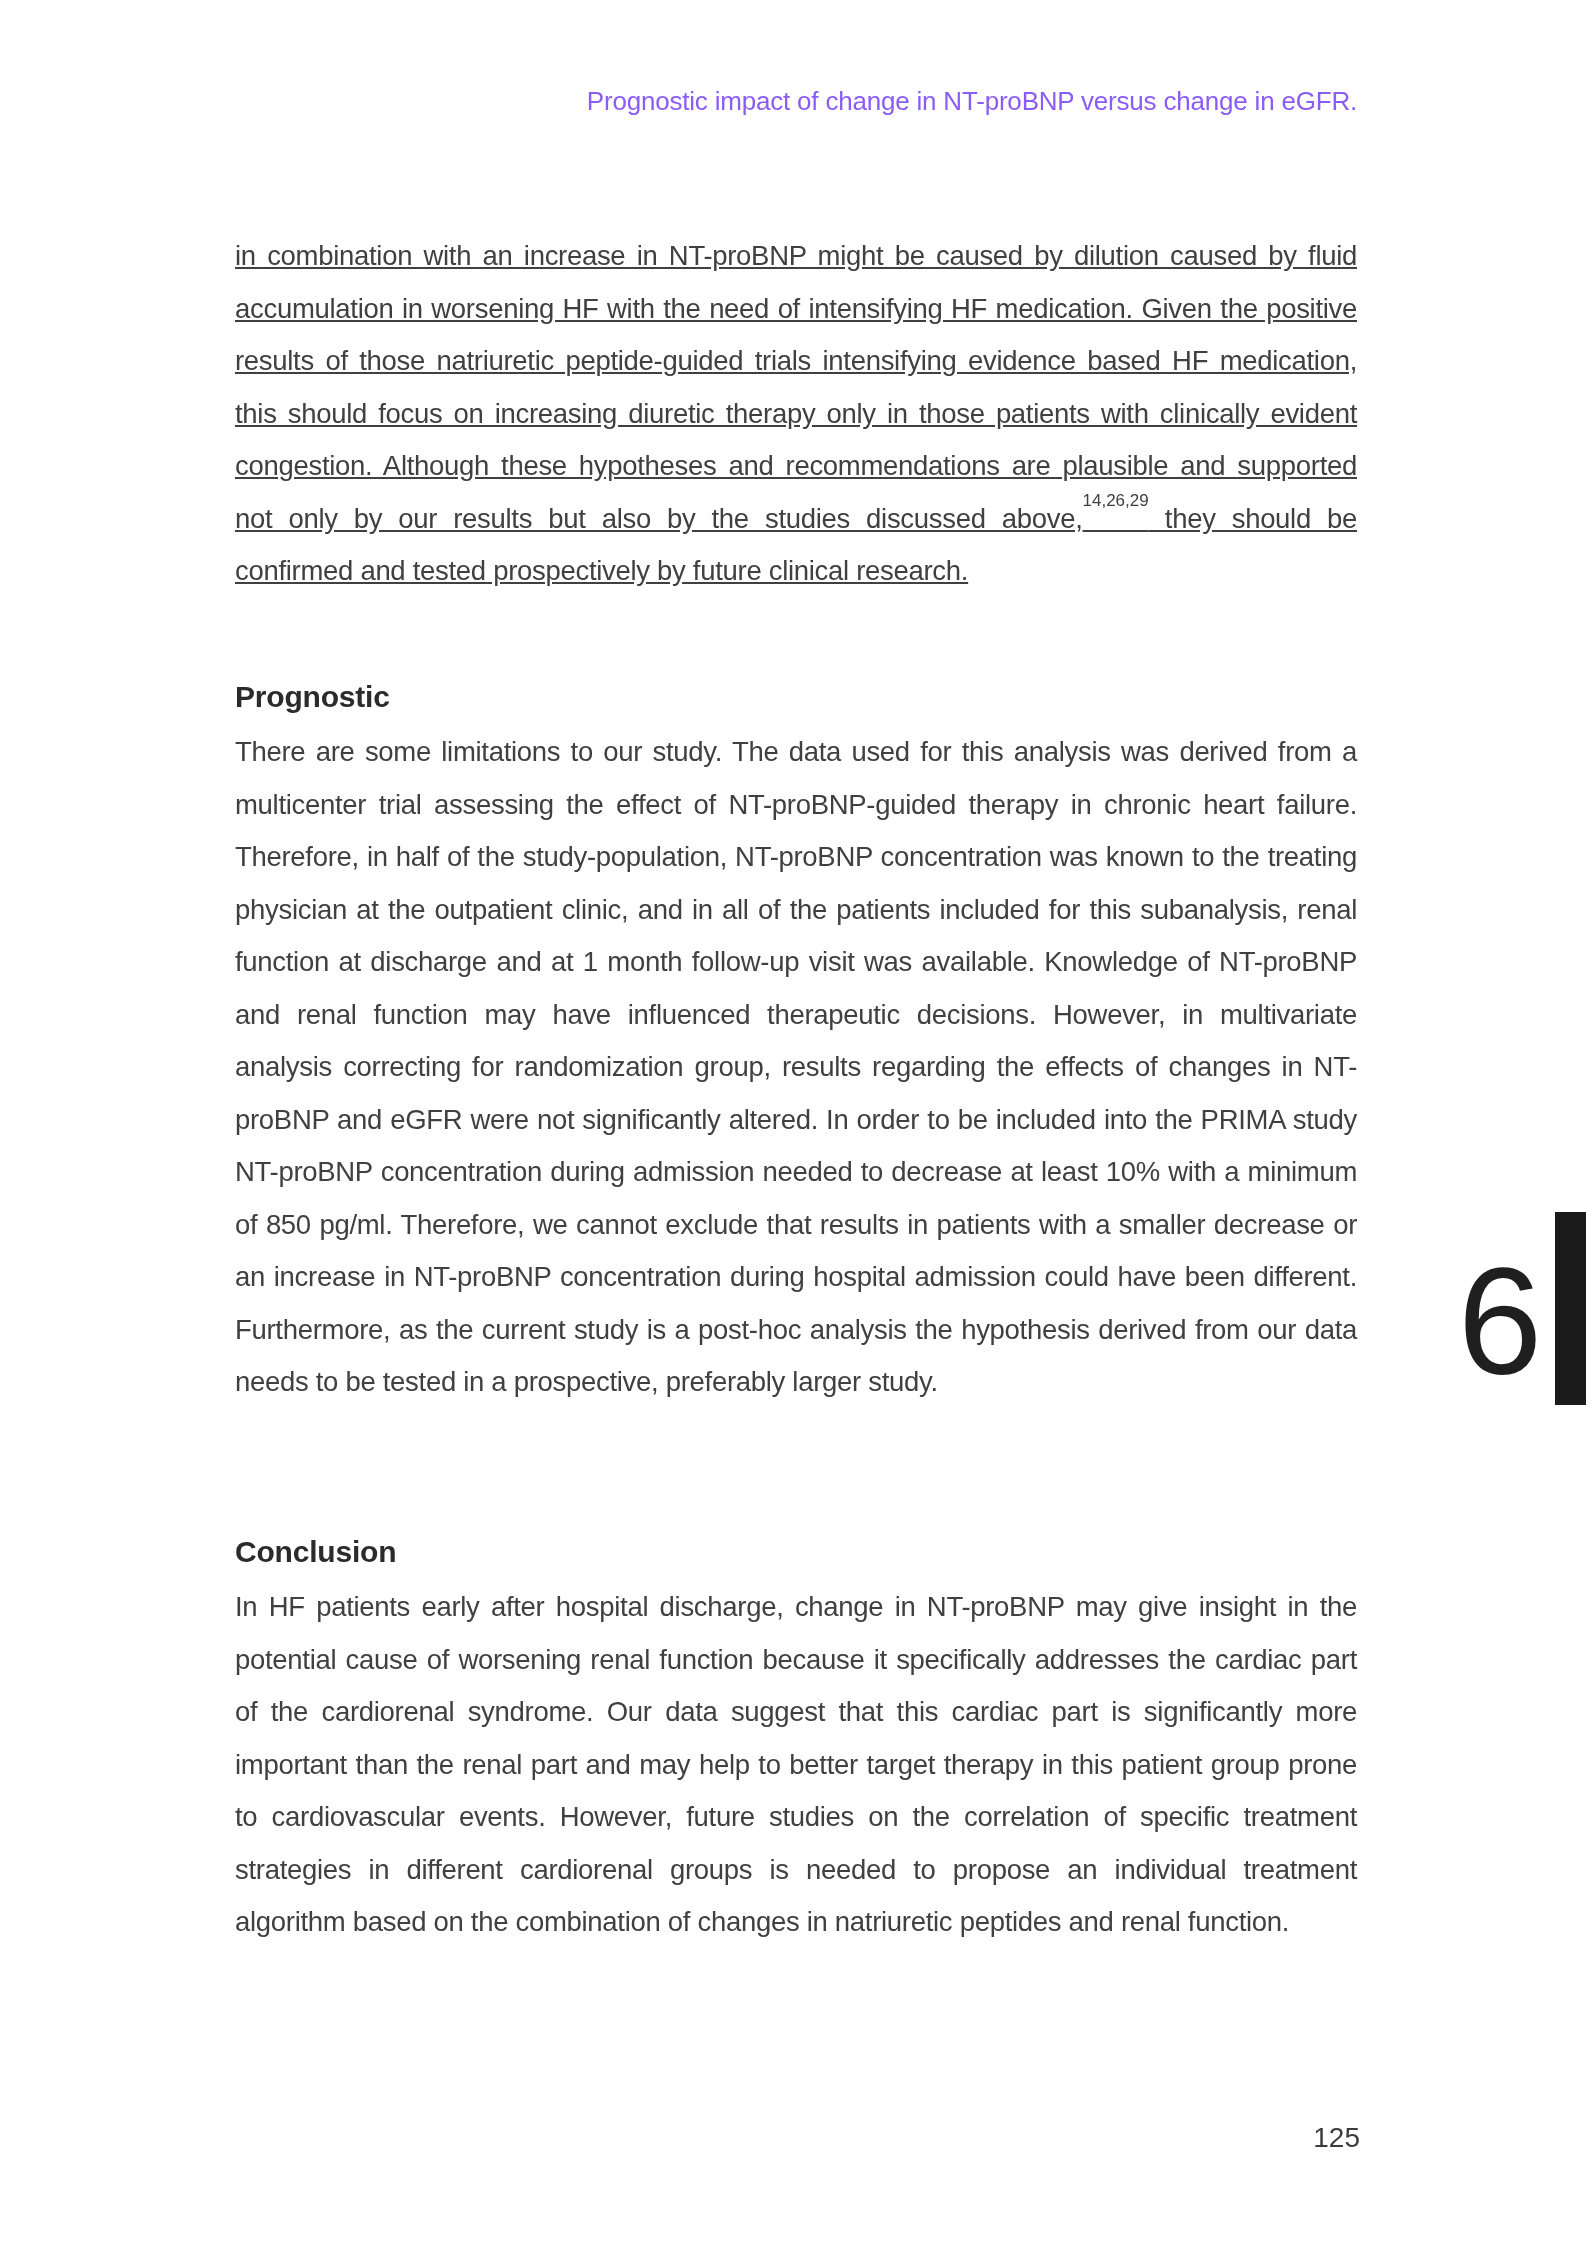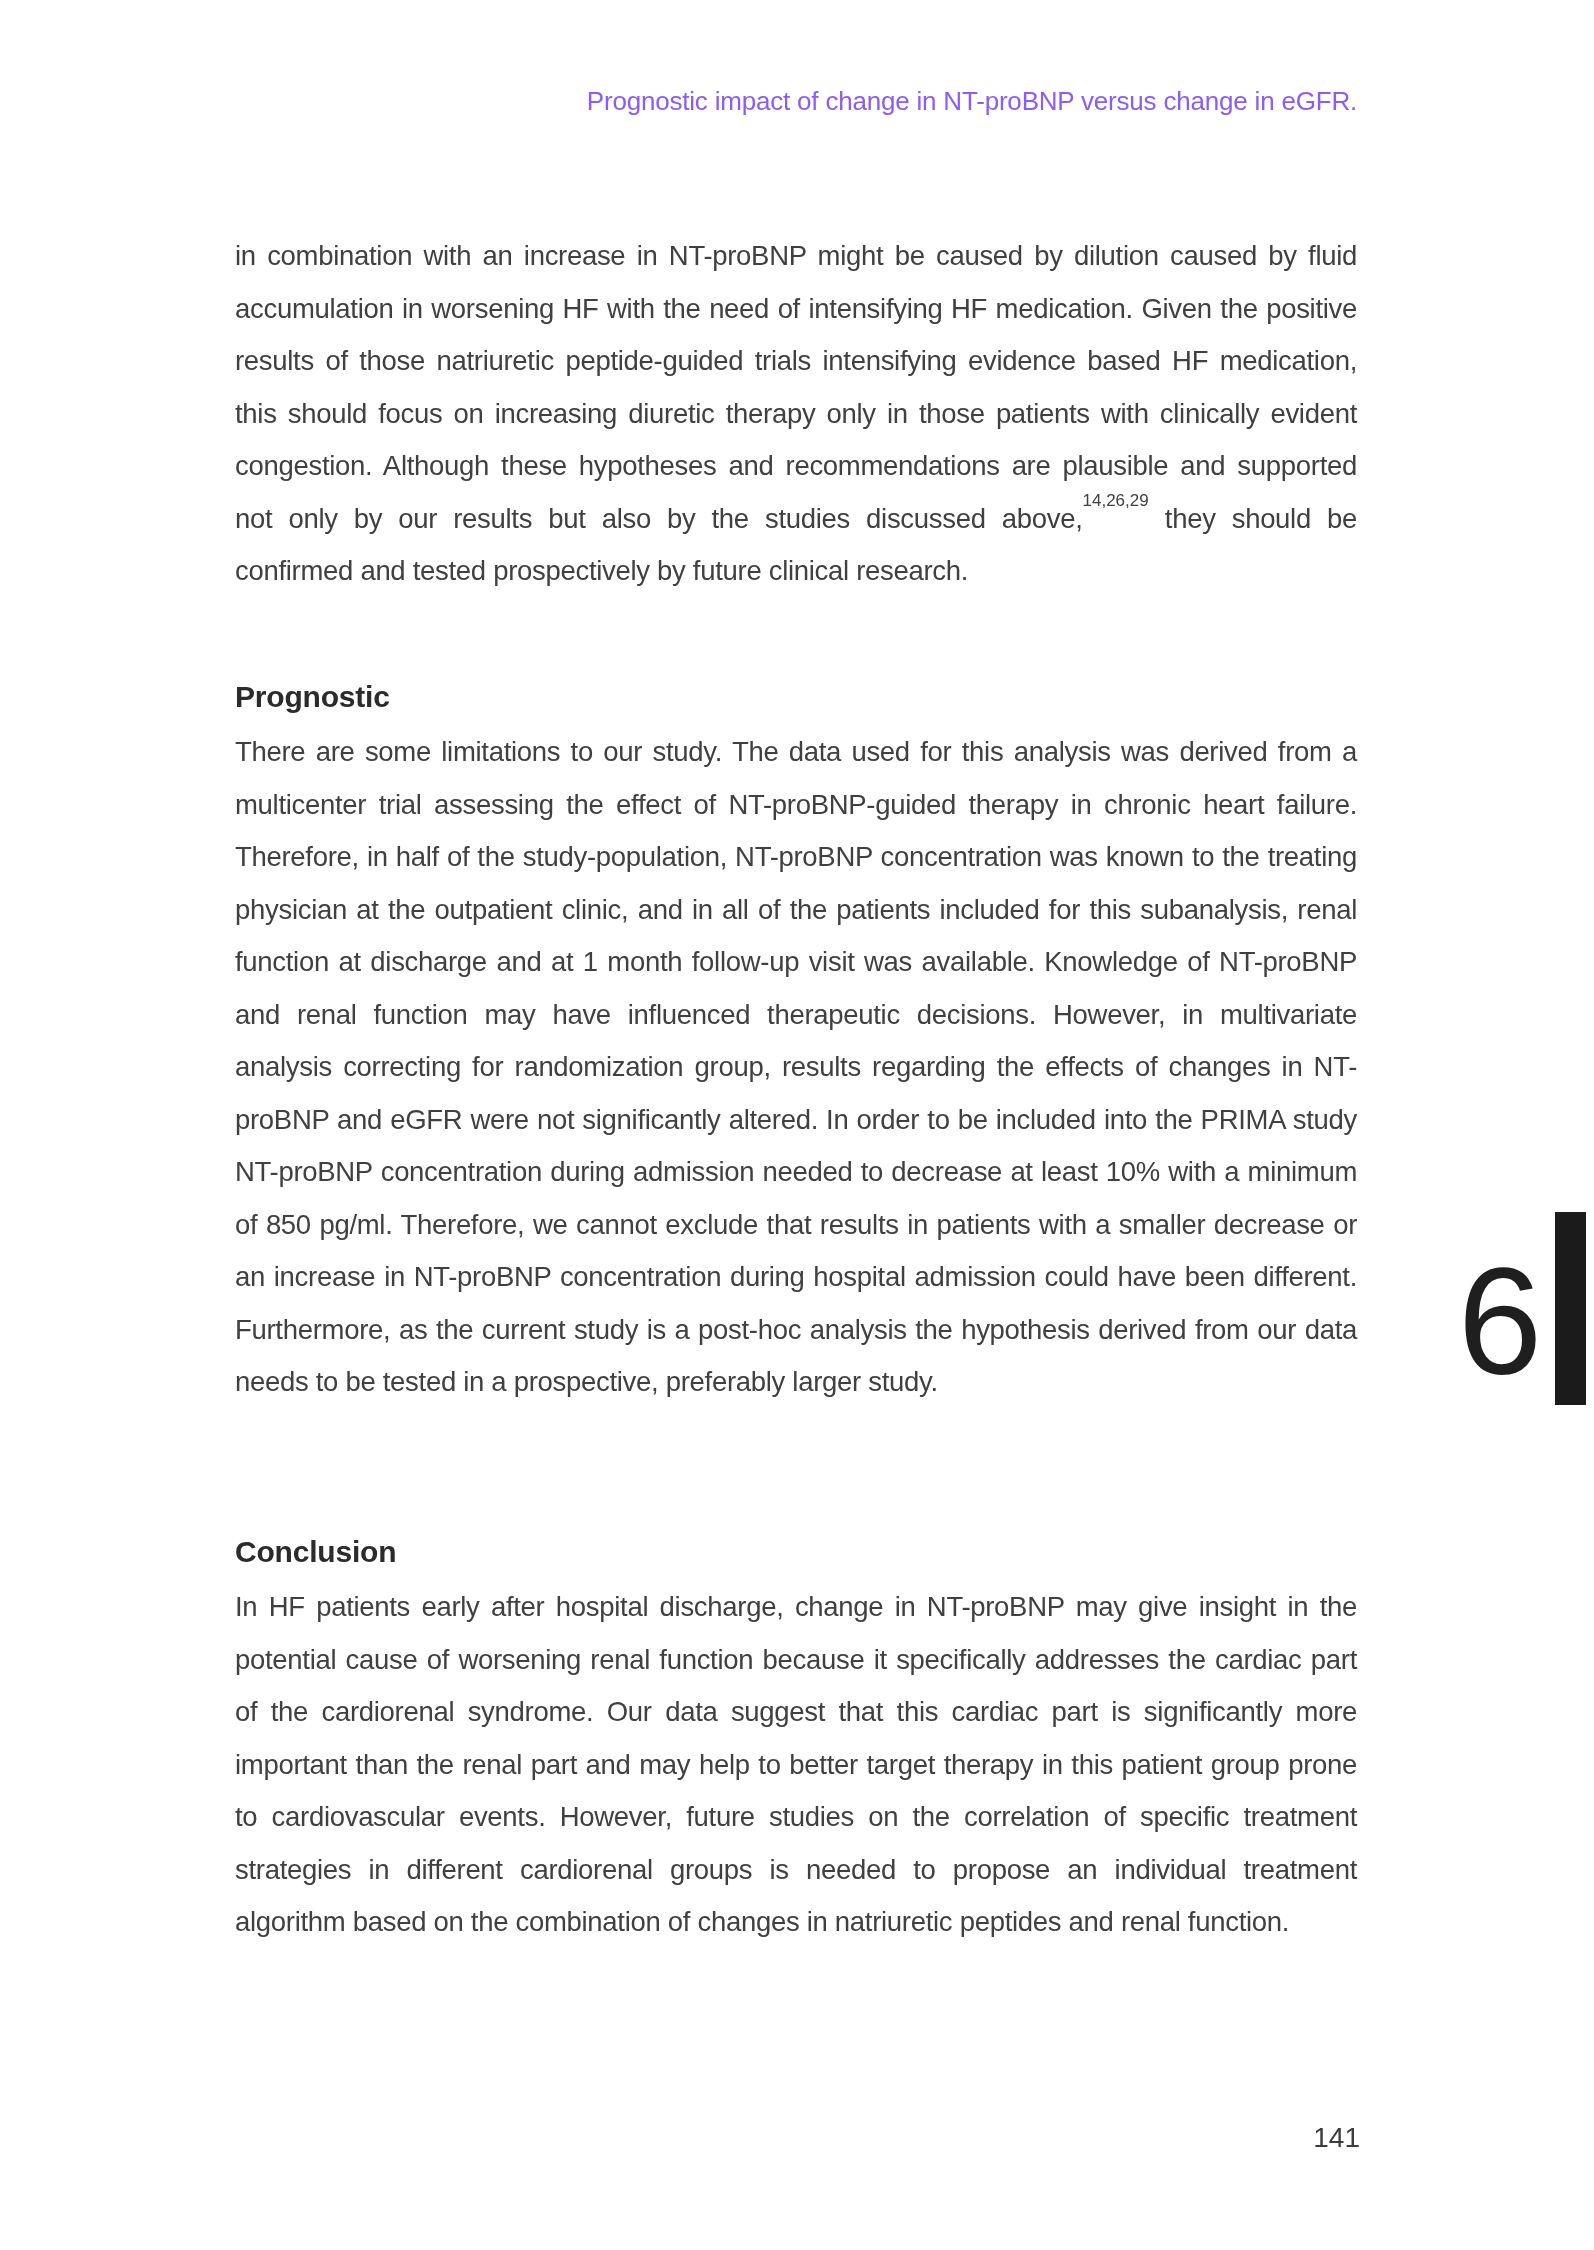--- a/index.html
+++ b/index.html
@@ -20,21 +20,21 @@
     letter-spacing: -0.2px;
     color: #8b5cf6;
     white-space: nowrap;
   }
   .content {
     position: absolute;
     left: 235px;
     width: 1122px;
     color: #404040;
   }
-  .section-intro       { top: 230px;  }
+  .section-intro       { top: 230px; text-decoration: underline;  }
   .section-limitations { top: 672px;  }
   .section-conclusion  { top: 1527px; }
   .body-text {
     margin: 0;
     font-size: 27.5px;
     font-weight: 300;
     letter-spacing: -0.3px;
     line-height: 52.5px;
     text-align: justify;
     color: #404040;
@@ -100,15 +100,15 @@
 
   <div class="content section-conclusion" style="position:absolute;">
     <h2 class="section-heading">Conclusion</h2>
     <p class="body-text">In HF patients early after hospital discharge, change in NT-proBNP may give insight in the potential cause of worsening renal function because it specifically addresses the cardiac part of the cardiorenal syndrome. Our data suggest that this cardiac part is significantly more important than the renal part and may help to better target therapy in this patient group prone to cardiovascular events. However, future studies on the correlation of specific treatment strategies in different cardiorenal groups is needed to propose an individual treatment algorithm based on the combination of changes in natriuretic peptides and renal function.</p>
   </div>
 
   <div class="chapter-number">6</div>
 
   <div class="chapter-bar"></div>
 
-  <div class="page-number">141</div>
+  <div class="page-number">125</div>
 
 </div>
 
 </body></html>

